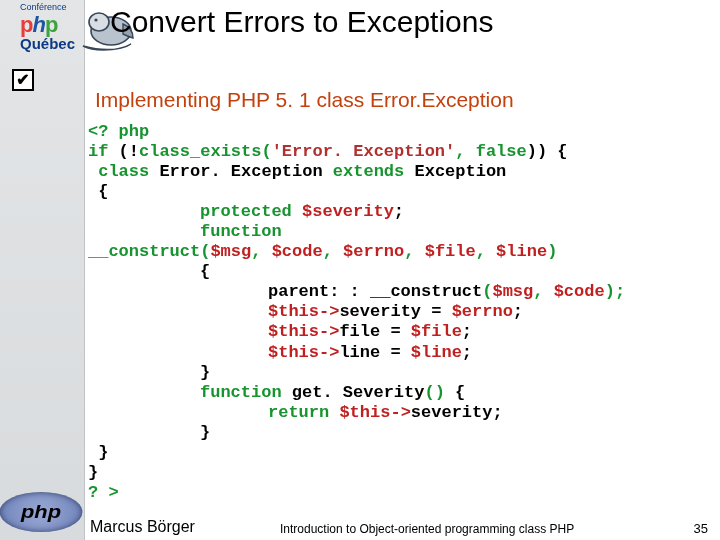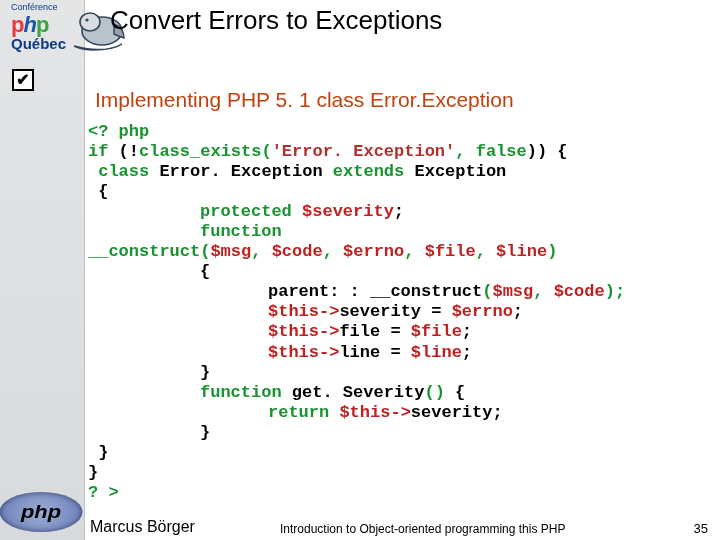--- a/index.html
+++ b/index.html
@@ -16,27 +16,27 @@
     left: 0; top: 0;
     width: 84px;
     height: 540px;
     background: linear-gradient(#e3e5e7,#d8dbdd);
     border-right: 1px solid #c0c3c6;
   }
   .title {
     position: absolute;
     left: 110px;
     top: 5px;
-    font-size: 26px;
+    font-size: 30px;
     font-family: Arial, sans-serif;
     color:#000;
   }
   .conf-logo {
     position:absolute;
-    left:11px;
+    left:20px;
     top:2px;
     width:120px;
     height:55px;
     font-size:0;
   }
   .conf-text {
     font-family:'Arial';display:inline-block;
   }
   .conf-line1 {
     position:absolute;left:0;top:0;font-size:9px;color:#0d3a84;
@@ -137,14 +137,14 @@
 <span class="indent3"><span class="kw">return </span><span class="op">$this</span><span class="op">-&gt;</span><span class="pl">severity</span><span class="pl">;</span></span>
 <span class="indent2"><span class="pl">}</span></span>
  <span class="pl">}</span>
 <span class="pl">}</span>
 <span class="kw">? &gt;</span></div>
 
 <div class="php-logo">
     <span>php</span>
   </div>
 <div class="footer-author">Marcus Börger</div>
-<div class="footer-title">Introduction to Object-oriented programming this PHP</div>
+<div class="footer-title">Introduction to Object-oriented programming class PHP</div>
 <div class="footer-page">35</div>
 
 </body></html>

